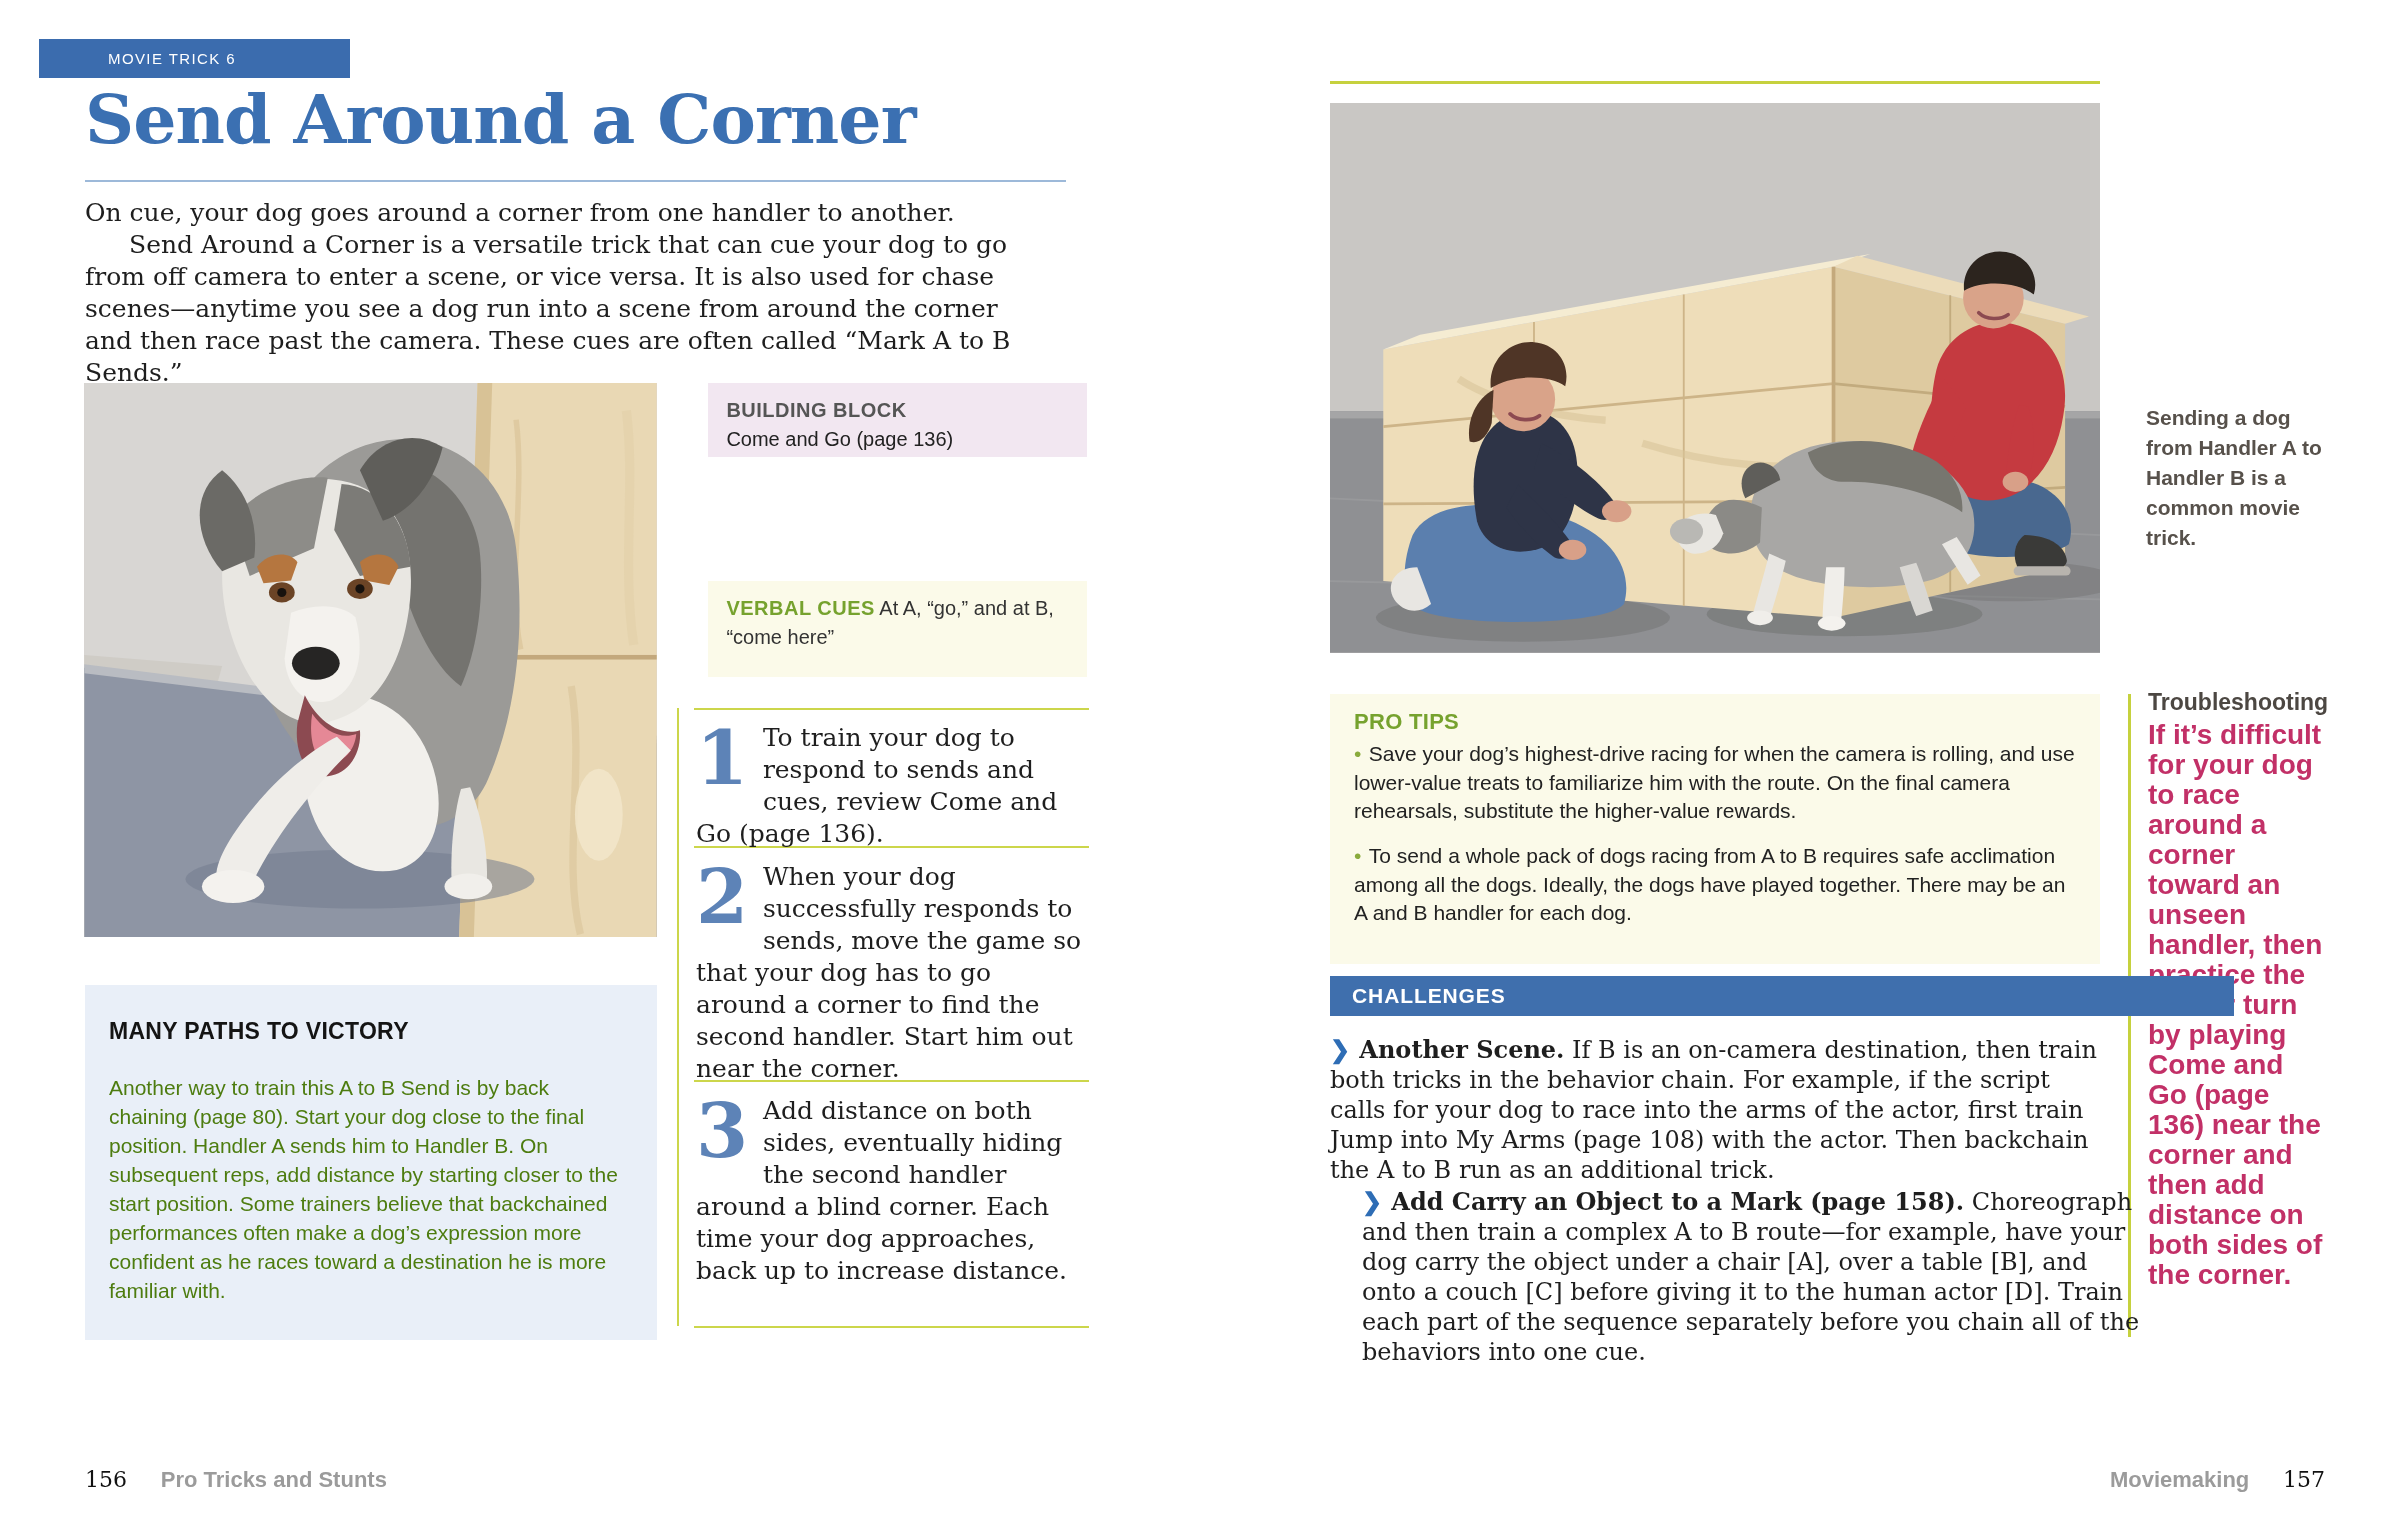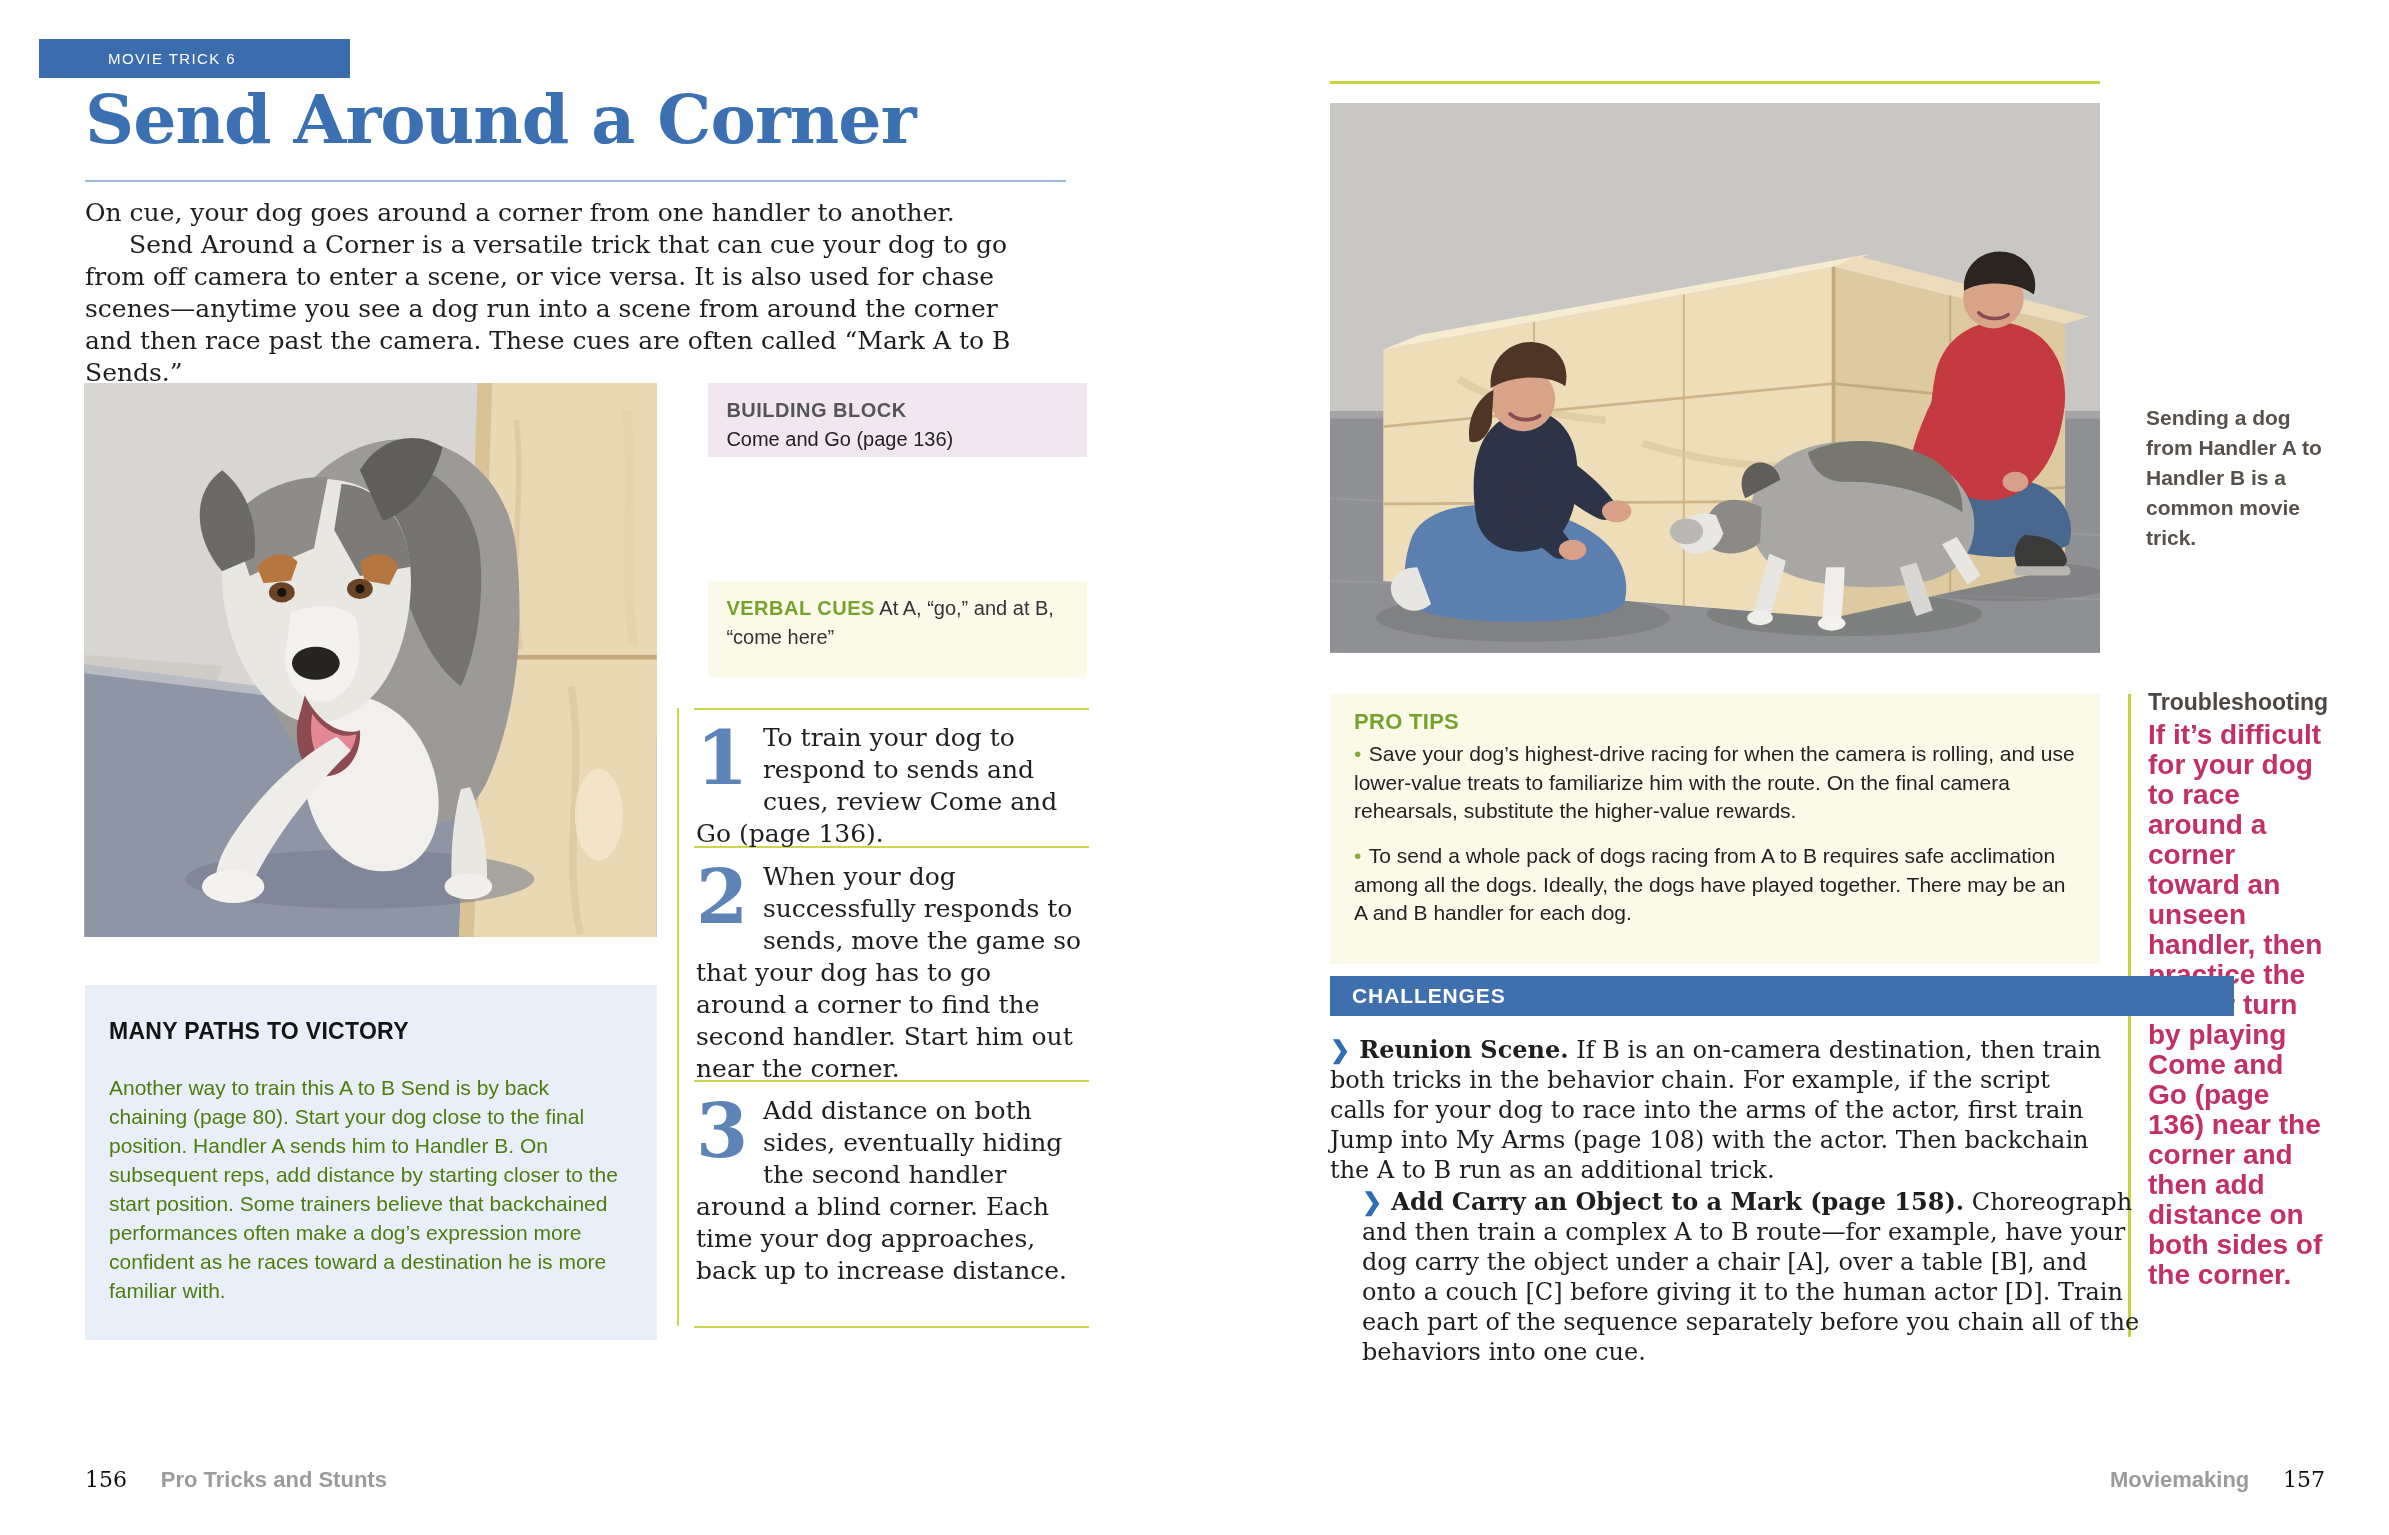--- a/index.html
+++ b/index.html
@@ -267,21 +267,21 @@
   <div class="abs trouble">
     <h4>Troubleshooting</h4>
     <p>If it’s difficult for your dog to race around a corner toward an unseen handler, then practice the corner turn by playing Come and Go (page 136) near the corner and then add distance on both sides of the corner.</p>
   </div>
 
   <div class="abs chal-banner">
     <span>CHALLENGES</span>
   </div>
 
   <div class="abs challenge ch1">
-    <span class="chev">❯</span><span class="lead">Reunion Scene.</span><span> If B is an on-camera destination, then train both tricks in the behavior chain. For example, if the script calls for your dog to race into the arms of the actor, first train Jump into My Arms (page 108) with the actor. Then backchain the A to B run as an additional trick.</span>
+    <span class="chev">❯</span><span class="lead">Another Scene.</span><span> If B is an on-camera destination, then train both tricks in the behavior chain. For example, if the script calls for your dog to race into the arms of the actor, first train Jump into My Arms (page 108) with the actor. Then backchain the A to B run as an additional trick.</span>
   </div>
 
   <div class="abs challenge ch2">
     <span class="chev">❯</span><span class="lead">Add Carry an Object to a Mark (page 158).</span><span> Choreograph and then train a complex A to B route—for example, have your dog carry the object under a chair [A], over a table [B], and onto a couch [C] before giving it to the human actor [D]. Train each part of the sequence separately before you chain all of the behaviors into one cue.</span>
   </div>
 
   <div class="abs footer footer-right">
     <span class="section">Moviemaking</span>
     <span class="pagenum">157</span>
   </div>

